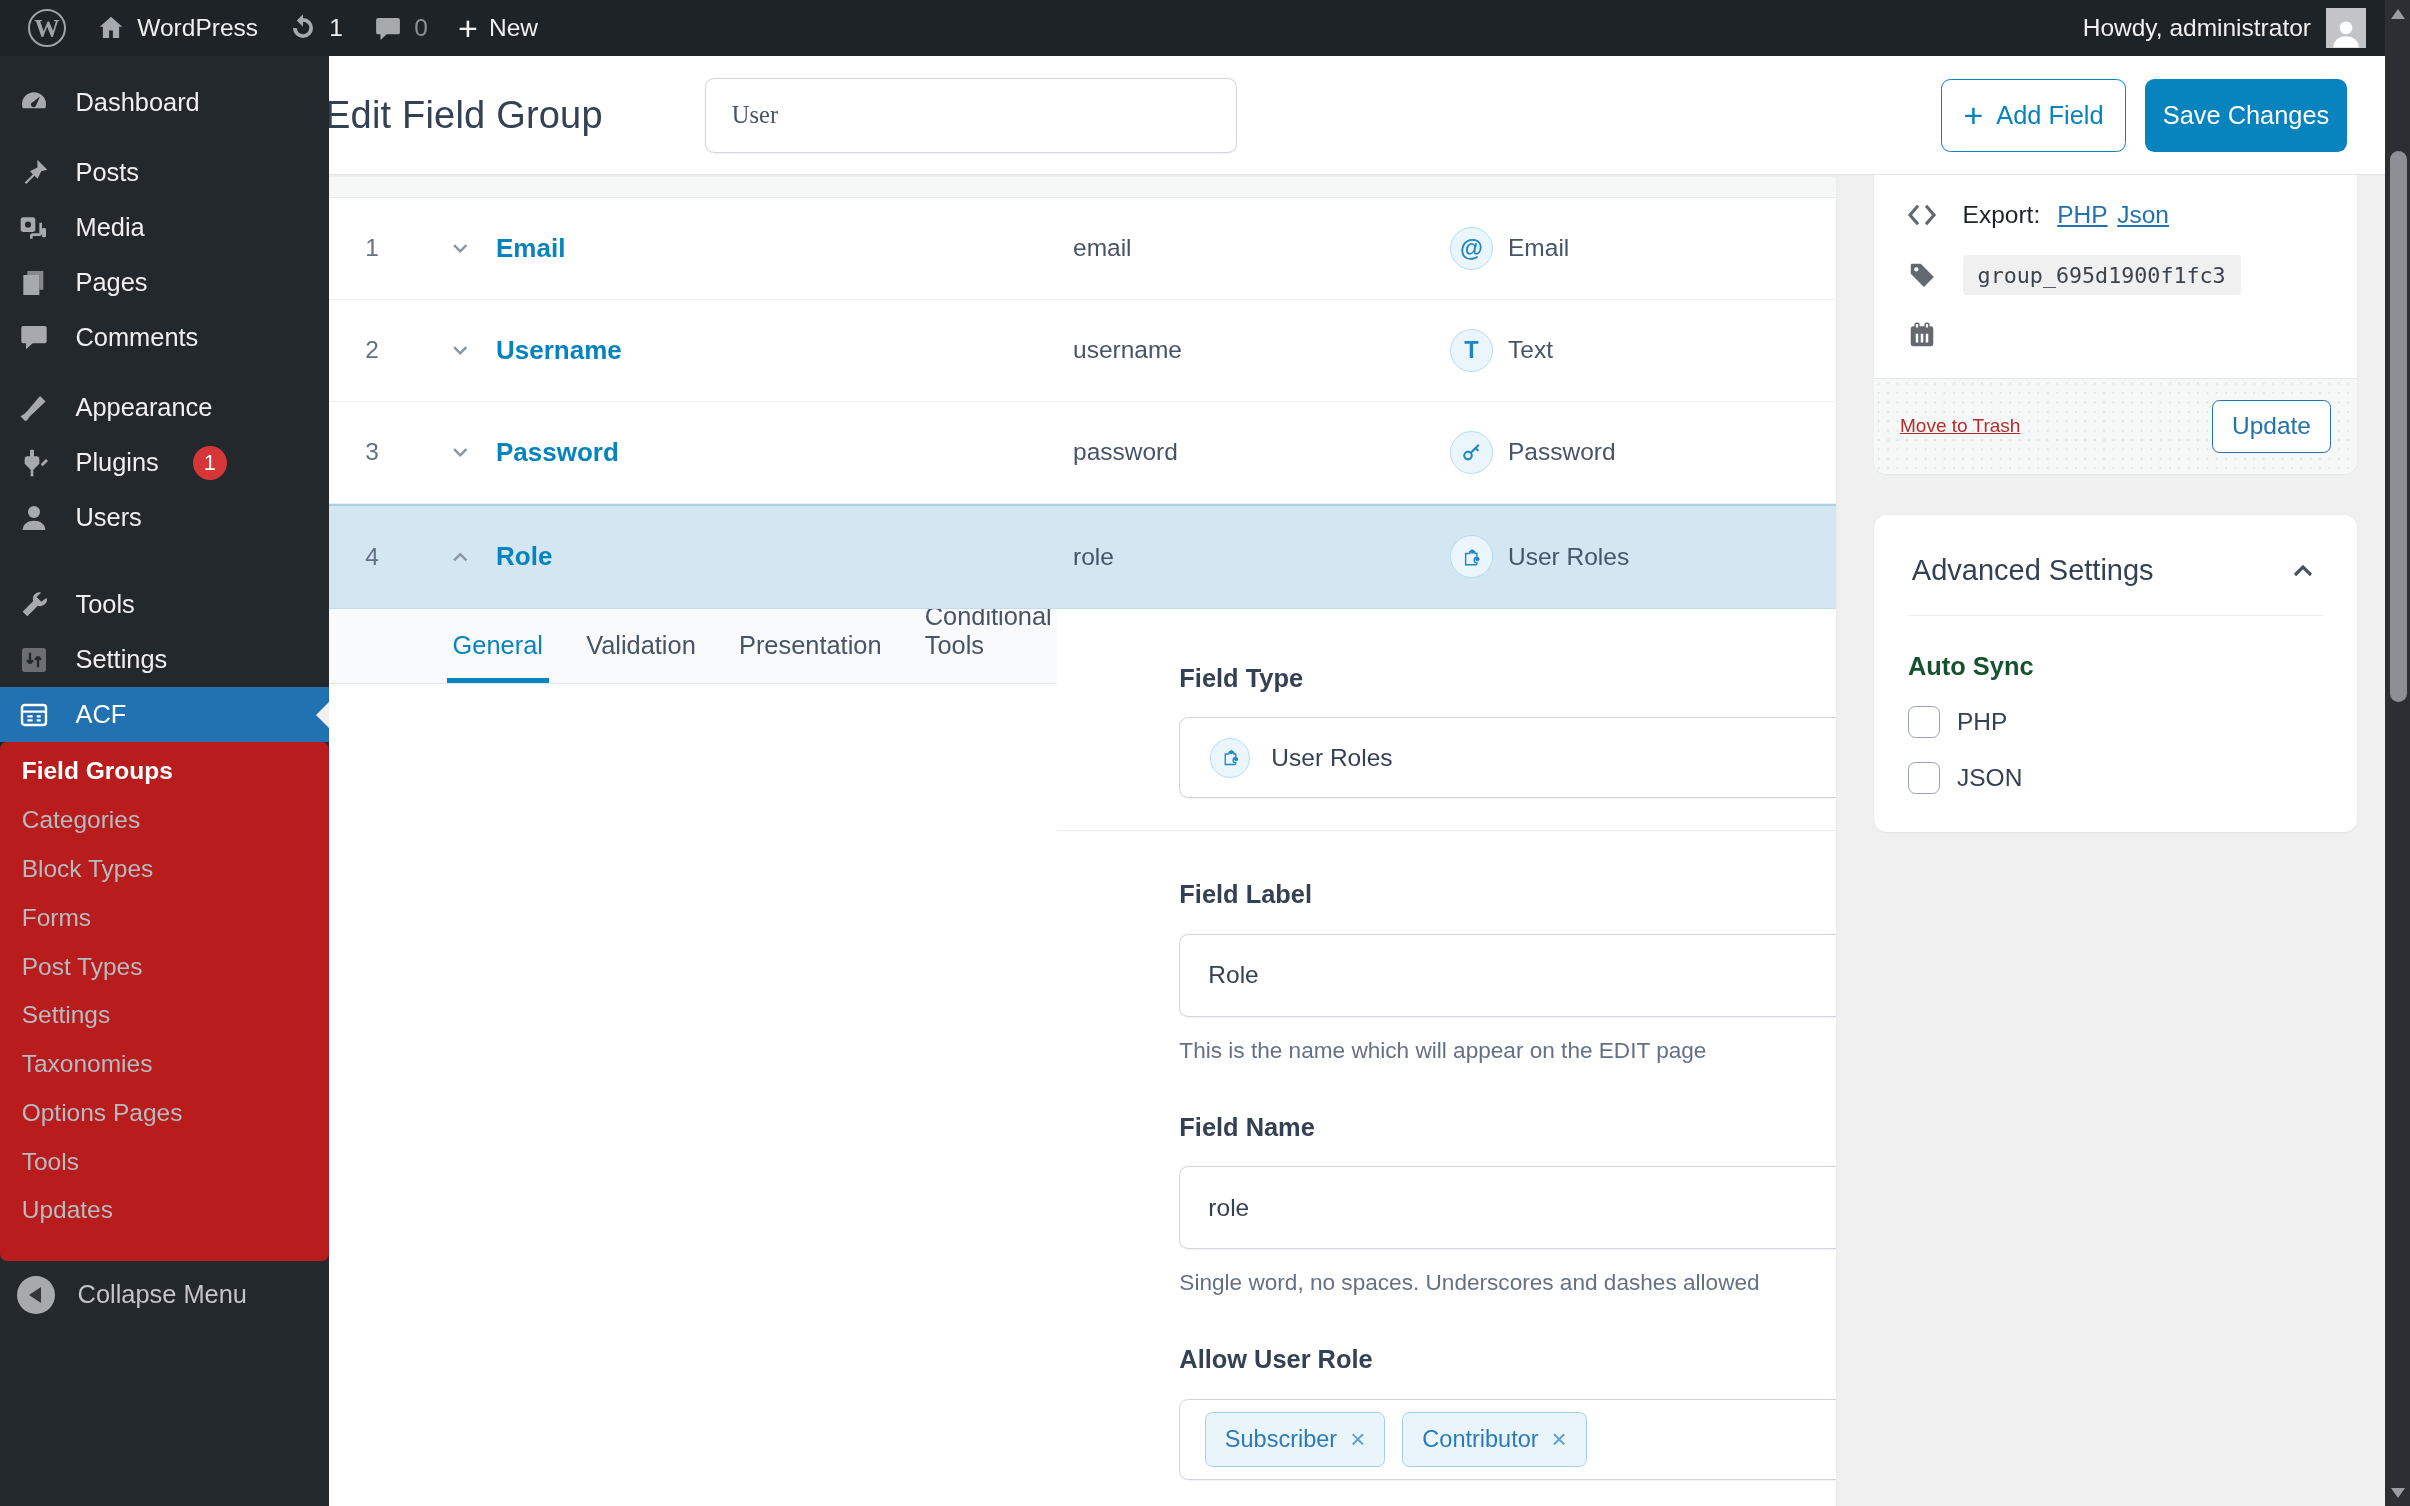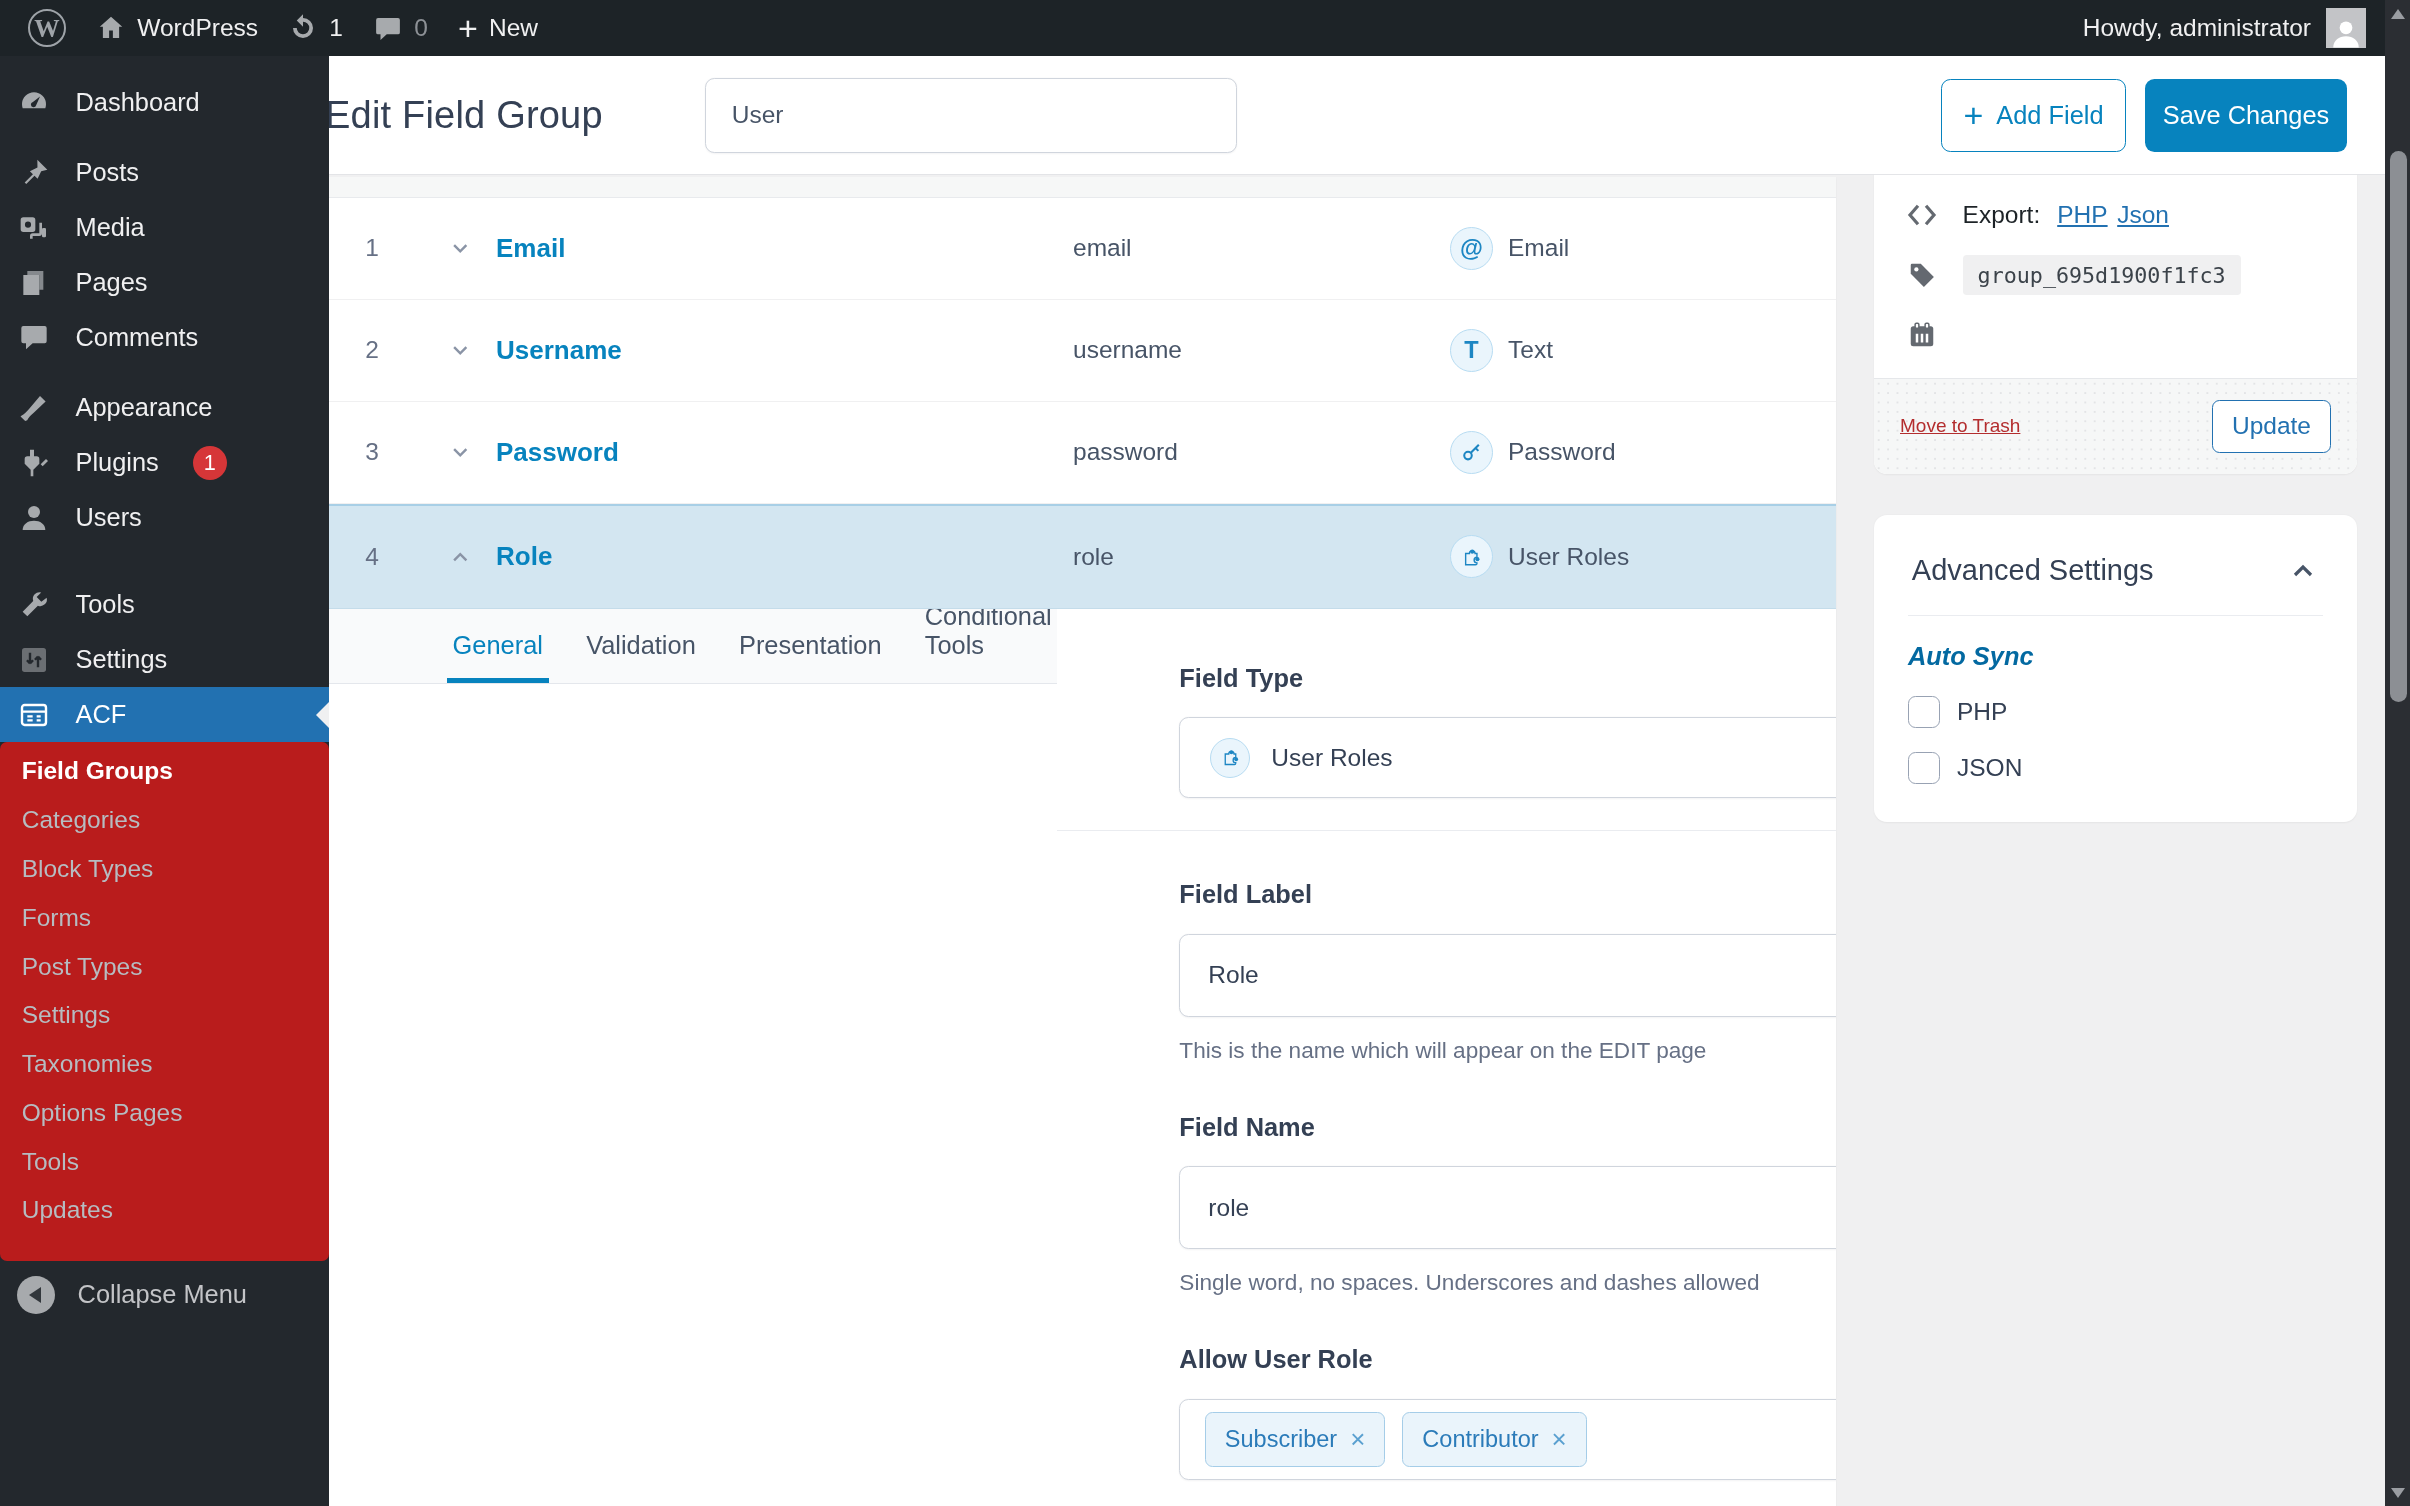--- a/index.html
+++ b/index.html
@@ -39,21 +39,21 @@
   .collapse { margin-top:11.3px; height:45px; display:flex; align-items:center; gap:22.6px; padding-left:17px; color:#c3c4c7; font-size:25.4px; cursor:pointer; }
   .collapse-circle { width:38px; height:38px; border-radius:50%; background:#a7aaad; display:flex; align-items:center; justify-content:center; }
   .collapse-circle .tri { width:0; height:0; border-top:8.5px solid transparent; border-bottom:8.5px solid transparent; border-right:12.2px solid #32373c; margin-right:2.8px; }
 
   
   .content { position:absolute; top:56px; left:273px; right:26px; bottom:0; background:#f0f0f1; }
   .page-header { position:absolute; top:0; left:0; right:0; height:118px; background:#fff;
     box-shadow:0 0.9px 0 #e1e3e6; display:flex; align-items:center; padding-left:52px; z-index:10; }
   .page-title { font-size:38px; font-weight:500; color:#344054; letter-spacing:0.2px; }
   .title-input { margin-left:102px; width:532px; height:75px; border:1.9px solid #d0d5dd; border-radius:9.4px;
-    font-size:24.5px; color:#475467; padding:0 26px; outline:none; box-shadow:0 0.9px 1.9px rgba(16,24,40,.05); font-family:Liberation Sans, sans-serif; }
+    font-size:24.5px; color:#475467; padding:0 26px; outline:none; box-shadow:0 0.9px 1.9px rgba(16,24,40,.05); font-family:Liberation Serif, serif; }
   .header-actions { margin-left:auto; display:flex; gap:19px; padding-right:38px; }
   .btn { display:flex; align-items:center; justify-content:center; gap:13px; height:73px; border-radius:9.4px;
     font-size:25.4px; cursor:pointer; font-family:inherit; }
   .btn-outline { width:185px; background:#fff; border:1.9px solid #0783be; color:#0783be; }
   .btn-primary { width:202px; background:#0783be; border:none; color:#fff; }
   .plus { font-size:34px; font-weight:400; line-height:0; }
 
   .content-body { position:absolute; top:118px; left:0; right:0; bottom:0; }
 
   
@@ -111,21 +111,21 @@
   .code-chip { background:#f0f0f1; border-radius:3.8px; padding:7.5px 15px; font-family:"DejaVu Sans Mono","Liberation Mono",monospace; font-size:21.7px; color:#3c434a; }
   .publish-footer { border-top:0.9px solid #e5e7ea; background:#f6f7f7;
     background-image:radial-gradient(#e3e4e6 1.4px, transparent 1.4px); background-size:9.4px 9.4px;
     border-radius:0 0 13px 13px; padding:21px 26px; display:flex; align-items:center; justify-content:space-between; }
   .trash-link { color:#b32d2e; text-decoration:underline; font-size:19px; cursor:pointer; }
   .btn-update { width:119px; height:53px; background:#fff; border:1.9px solid #2271b1; border-radius:7.5px;
     color:#2271b1; font-size:24.5px; display:flex; align-items:center; justify-content:center; cursor:pointer; }
   .panel-advanced { margin-top:41px; border-radius:13px; padding:32px 34px 38px; }
   .adv-head { display:flex; align-items:center; justify-content:space-between; padding:7.5px 3.8px 28px; border-bottom:0.9px solid #eaecf0; cursor:pointer; }
   .adv-title { font-size:29px; font-weight:500; color:#344054; }
-  .adv-sub { margin-top:26px; font-size:25.4px; font-weight:700; color:#0369a1;font-style:italic; }
+  .adv-sub { margin-top:36px; font-size:25.4px; font-weight:700; color:#14532d; }
   .cbx-row { display:flex; align-items:center; gap:17px; margin-top:24.5px; cursor:pointer; }
   .cbx { width:32px; height:32px; border:1.9px solid #98a2b3; border-radius:7.5px; background:#fff; }
   .cbx-label { font-size:24.5px; color:#344054; }
 
   
   .scrollbar { position:absolute; top:0; right:0; width:26px; height:1507px; background:#2b2e33; z-index:50; }
   .sb-thumb { position:absolute; left:4.7px; top:151px; width:17px; height:551px; background:#8c8f94; border-radius:8.5px; }
   .sb-up { position:absolute; top:9.4px; left:5.6px; width:0; height:0; border-left:7.5px solid transparent; border-right:7.5px solid transparent; border-bottom:10.4px solid #9a9da2; }
   .sb-down { position:absolute; bottom:9.4px; left:5.6px; width:0; height:0; border-left:7.5px solid transparent; border-right:7.5px solid transparent; border-top:10.4px solid #9a9da2; }
 

